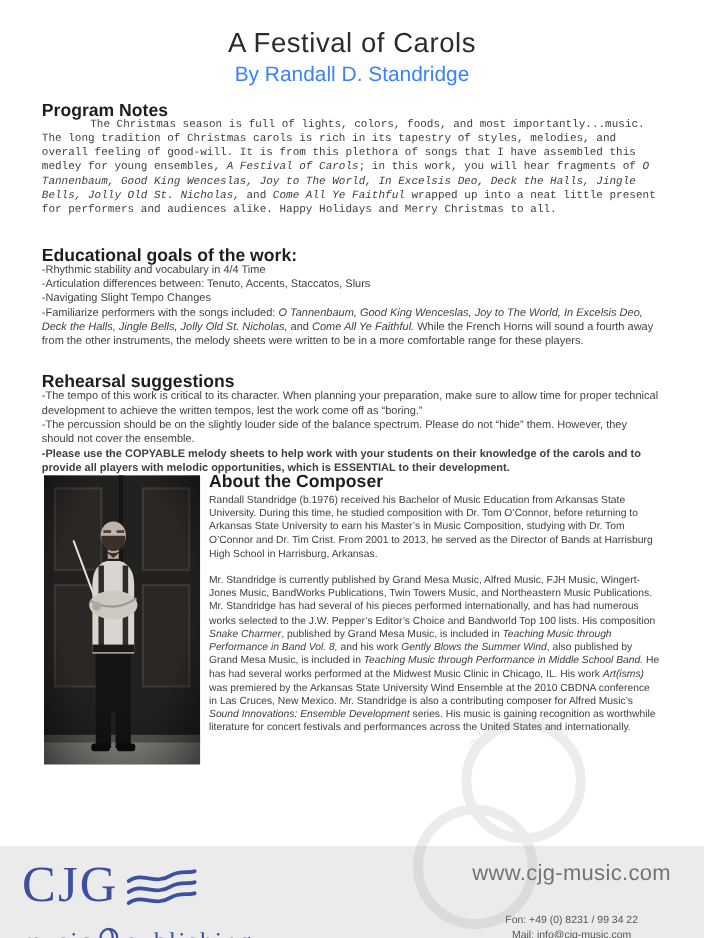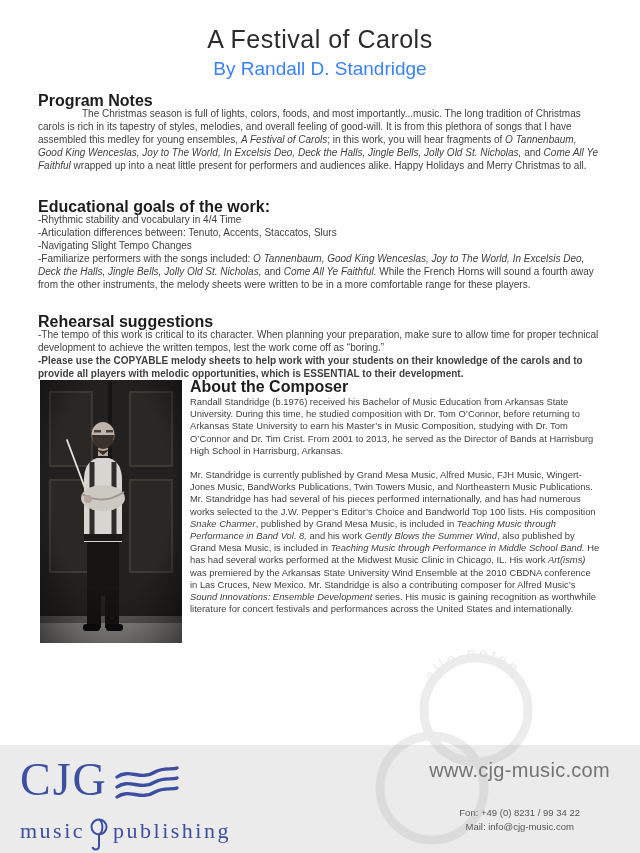--- a/index.html
+++ b/index.html
@@ -13,21 +13,21 @@
     color: #3f3f3f;
     outline: 1px solid #d9d9d9;
   }
   .doc-header { text-align: center; margin-top: 25px; }
   .doc-title { font-size: 25px; font-weight: 400; color: #2b2b2b; letter-spacing: .5px; margin: 0; }
   .doc-byline { font-size: 19px; color: #3b82f6; margin-top: 4px; }
 
   .content { padding: 0 38px; font-size: 10px; line-height: 13px; }
   .sec-heading { font-size: 16px; font-weight: 700; color: #1d1d1d; margin: 0; line-height: 13px; }
   .para { margin: 0; }
-  .indent-first { text-indent: 44px; }
+  .indent-first { text-indent: 44px; font-family: Liberation Mono, monospace; }
 
   #program-notes { margin-top: 14px; }
   #edu-goals { margin-top: 28px; }
   #rehearsal { margin-top: 24px; }
 
   #composer {
     padding: 0 40px 0 40px;
     display: flex;
     gap: 8px;
     font-size: 9.4px;
@@ -39,21 +39,21 @@
   .composer-text .para + .para { margin-top: 12px; }
 
   .watermark {
     position: absolute; right: 92px; top: 640px;
     width: 180px; height: 210px;
     opacity: 0.16; z-index: 3; pointer-events: none;
   }
 
   .footer {
     position: absolute; left: 0; right: 0; bottom: 0;
-    height: 108px; background: #ebebeb;
+    height: 84px; background: #ebebeb;
     display: flex; justify-content: space-between;
     z-index: 2;
   }
   .footer-left { padding: 12px 0 0 20px; }
   .brand { color: #3d4fa1; }
   .cjg-row { display: flex; align-items: flex-start; }
   .cjg-acronym {
     font-family: "Liberation Serif", serif;
     font-size: 46px; line-height: 46px; letter-spacing: 2px;
   }
@@ -89,20 +89,21 @@
       <h3 class="sec-heading">Educational goals of the work:</h3>
       <p class="para"><span>-Rhythmic stability and vocabulary in 4/4 Time</span></p>
       <p class="para"><span>-Articulation differences between:  Tenuto, Accents, Staccatos, Slurs</span></p>
       <p class="para"><span>-Navigating Slight Tempo Changes</span></p>
       <p class="para"><span>-Familiarize performers with the songs included: </span><span style="font-style: italic;">O Tannenbaum, Good King Wenceslas, Joy to The World, In Excelsis Deo, Deck the Halls, Jingle Bells, Jolly Old St. Nicholas,</span><span> and </span><span style="font-style: italic;">Come All Ye Faithful.</span><span>  While the French Horns will sound a fourth away from the other instruments, the melody sheets were written to be in a more comfortable range for these players.</span></p>
     </section>
 
     <section id="rehearsal">
       <h3 class="sec-heading">Rehearsal suggestions</h3>
       <p class="para"><span>-The tempo of this work is critical to its character.  When planning your preparation, make sure to allow time for proper technical development to achieve the written tempos, lest the work come off as “boring.”</span></p>
+      <p class="para"><span>-The percussion should be on the slightly louder side of the balance spectrum.  Please do not “hide” them.  However, they should not cover the ensemble.</span></p>
       <p class="para"><span style="font-weight: bold;">-Please use the COPYABLE melody sheets to help work with your students on their knowledge of the carols and to provide all players with melodic opportunities, which is ESSENTIAL to their development.</span></p>
     </section>
   </div>
 
   <section id="composer">
     <div class="photo-wrap">
       <svg width="142" height="263" viewBox="0 0 142 263" aria-hidden="true">
         <defs>
           <radialGradient id="vig" cx="50%" cy="42%" r="75%">
             <stop offset="55%" stop-color="#000000" stop-opacity="0"></stop>

